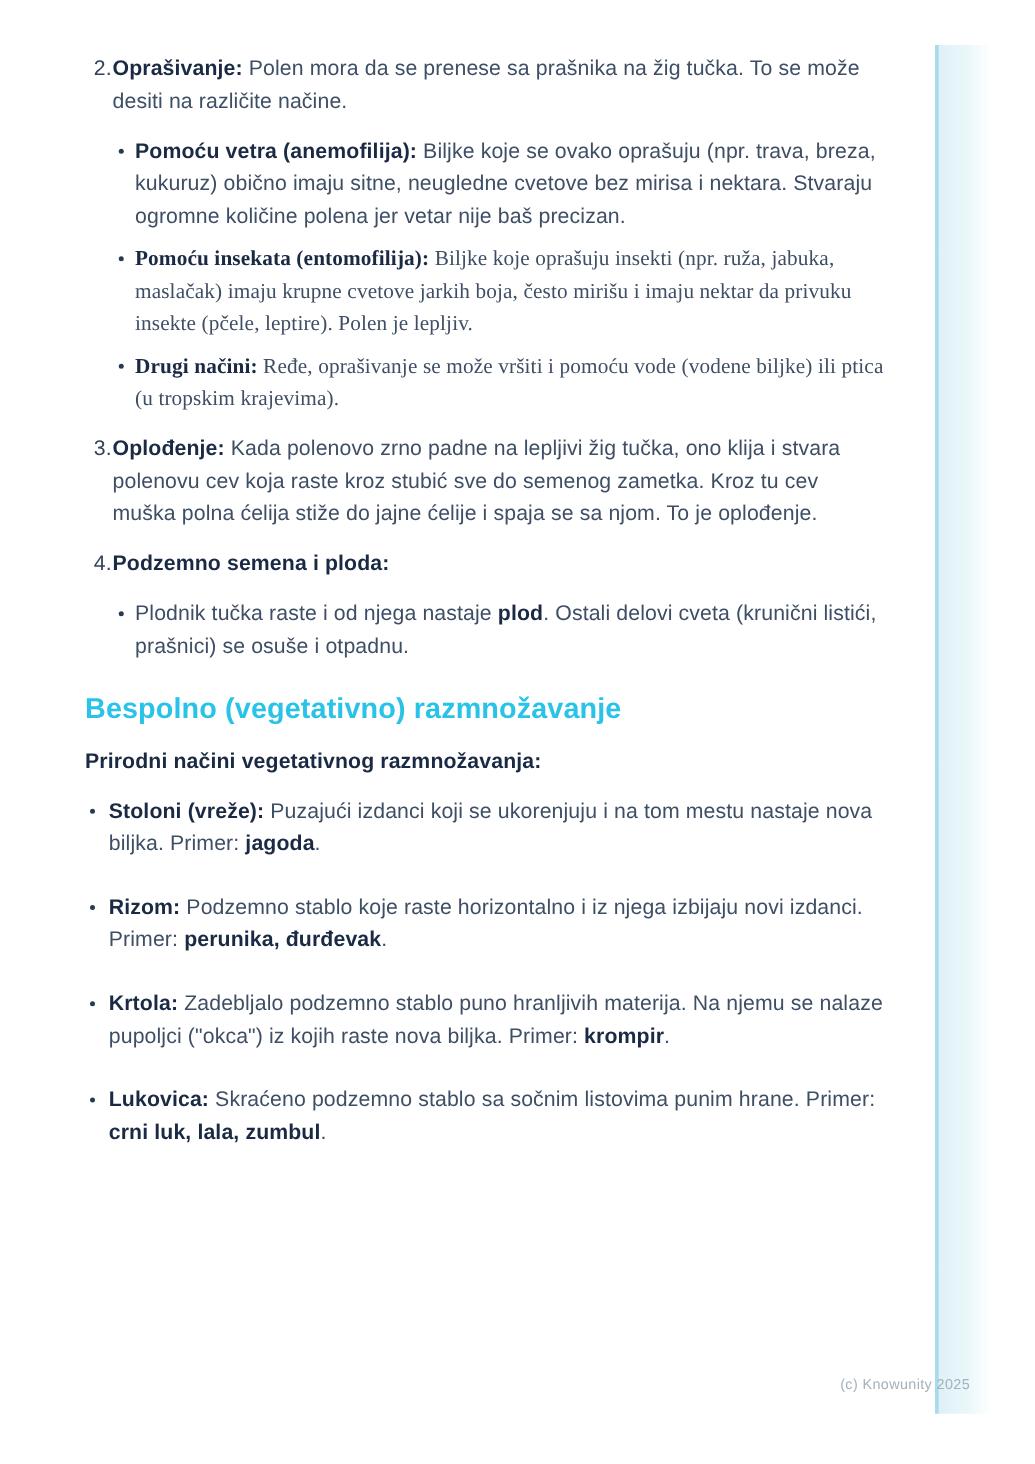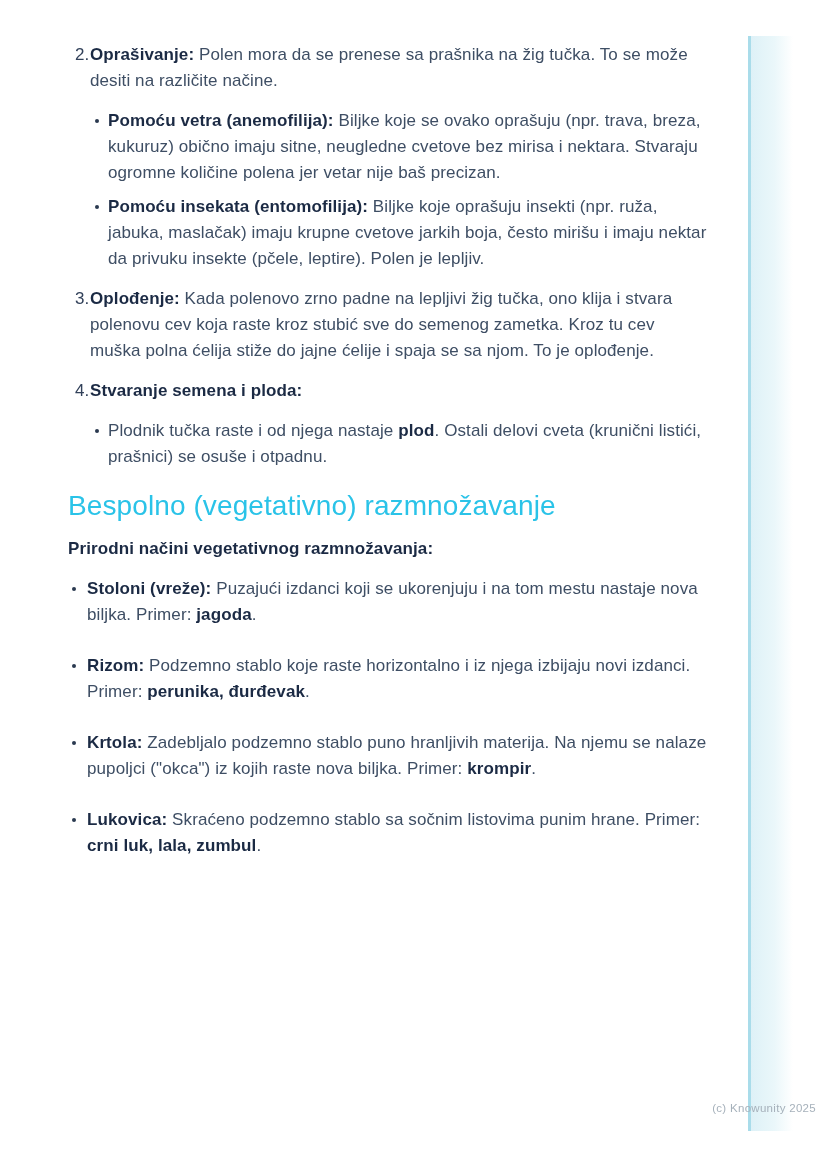--- a/index.html
+++ b/index.html
@@ -33,54 +33,53 @@
     width: 640px;
     z-index: 1;
   }
   ol, ul { list-style: none; }
   .num-item { position: relative; padding-left: 22px; }
   .num-item + .num-item { margin-top: 14px; }
   .num-marker { position: absolute; left: 7px; top: 0; color: #32415a; }
   .b { font-weight: 700; color: #1b2a44; }
   .sub-list { margin-top: 14px; }
   .sub-item { position: relative; padding-left: 18px; }
-  .sub-item + .sub-item { margin-top: 8px; }
+  .sub-item + .sub-item { margin-top: 8px; font-family: Liberation Serif, serif; }
   .dot {
     position: absolute;
     left: 5px;
     top: 11px;
     width: 4px;
     height: 4px;
     border-radius: 50%;
     background: #2a3950;
   }
   .sec-heading {
-    font-size: 28px;
+    font-size: 23px;
     line-height: 40px;
-    font-weight: 400;
+    font-weight: 700;
     color: #2ac3e8;
     margin: 16px 0 10px;
   }
   .intro { margin: 0 0 20px; }
   .subhead { font-weight: 700; color: #1b2a44; margin: 0 0 14px; }
   .sec-item { position: relative; padding-left: 19px; }
   .sec-item + .sec-item { margin-top: 25px; }
   .sec-item .dot { left: 4px; }
   .watermark {
     position: absolute;
     left: 0;
     top: 1100px;
     width: 776px;
     text-align: right;
     font-size: 11.5px;
     line-height: 16px;
     color: #a6b1bb;
     letter-spacing: 0.3px;
     z-index: 2;
-    margin-left: 40px;
   }
 </style>
 </head>
 <body>
 
 <div class="page">
   <div class="edge-bar"></div>
 
   <main class="content">
     <ol class="num-list">
@@ -90,31 +89,35 @@
         <p><strong class="b">Oprašivanje:</strong><span> Polen mora da se prenese sa prašnika na žig tučka. To se može desiti na različite načine.</span></p>
         <ul class="sub-list">
           <li class="sub-item">
             <span class="dot"></span>
             <strong class="b">Pomoću vetra (anemofilija):</strong><span> Biljke koje se ovako oprašuju (npr. trava, breza, kukuruz) obično imaju sitne, neugledne cvetove bez mirisa i nektara. Stvaraju ogromne količine polena jer vetar nije baš precizan.</span>
           </li>
           <li class="sub-item">
             <span class="dot"></span>
             <strong class="b">Pomoću insekata (entomofilija):</strong><span> Biljke koje oprašuju insekti (npr. ruža, jabuka, maslačak) imaju krupne cvetove jarkih boja, često mirišu i imaju nektar da privuku insekte (pčele, leptire). Polen je lepljiv.</span>
           </li>
+          <li class="sub-item">
+            <span class="dot"></span>
+            <strong class="b">Drugi načini:</strong><span> Ređe, oprašivanje se može vršiti i pomoću vode (vodene biljke) ili ptica (u tropskim krajevima).</span>
+          </li>
         </ul>
       </li>
 
       <li class="num-item">
         <span class="num-marker">3.</span>
         <p><strong class="b">Oplođenje:</strong><span> Kada polenovo zrno padne na lepljivi žig tučka, ono klija i stvara polenovu cev koja raste kroz stubić sve do semenog zametka. Kroz tu cev muška polna ćelija stiže do jajne ćelije i spaja se sa njom. To je oplođenje.</span></p>
       </li>
 
       <li class="num-item">
         <span class="num-marker">4.</span>
-        <p><strong class="b">Stvaranje semena i ploda:</strong></p>
+        <p><strong class="b">Podzemno semena i ploda:</strong></p>
         <ul class="sub-list">
           <li class="sub-item">
             <span class="dot"></span>
             <span>Plodnik tučka raste i od njega nastaje </span><strong class="b">plod</strong><span>. Ostali delovi cveta (krunični listići, prašnici) se osuše i otpadnu.</span>
           </li>
         </ul>
       </li>
 
     </ol>
 

